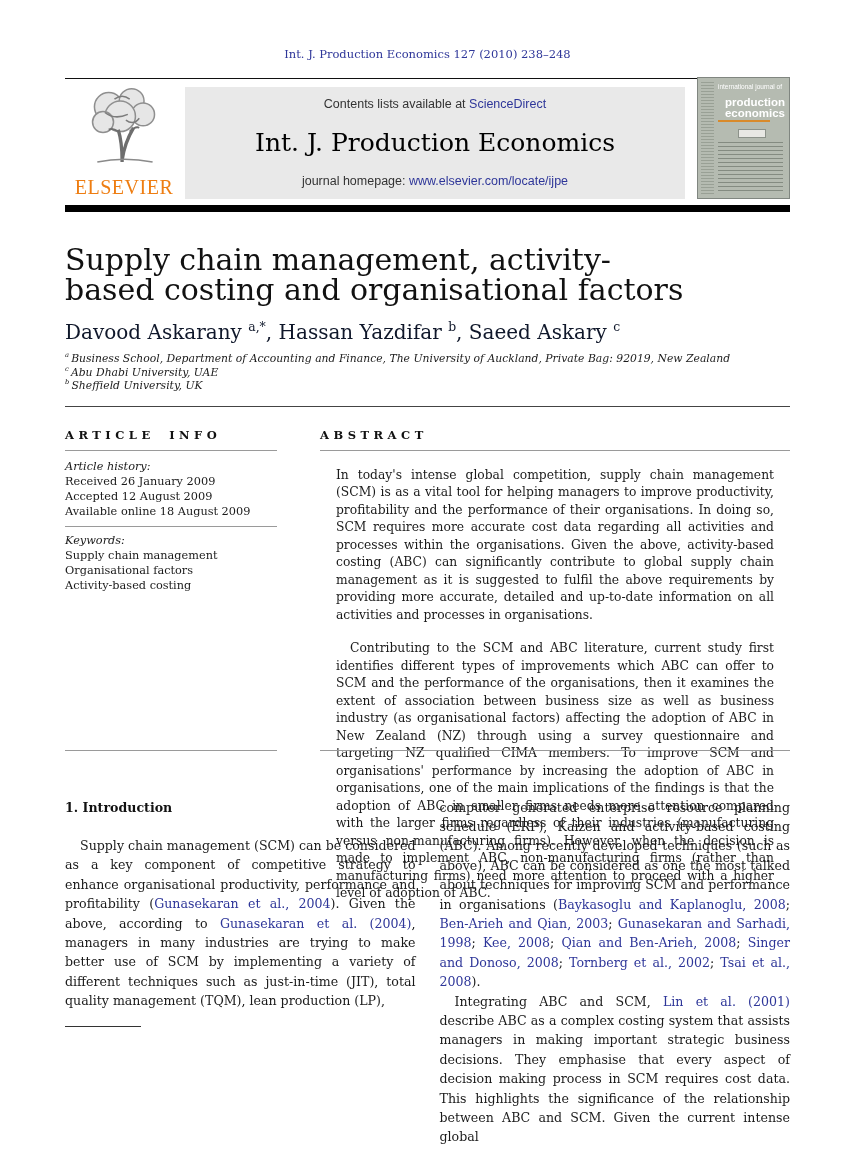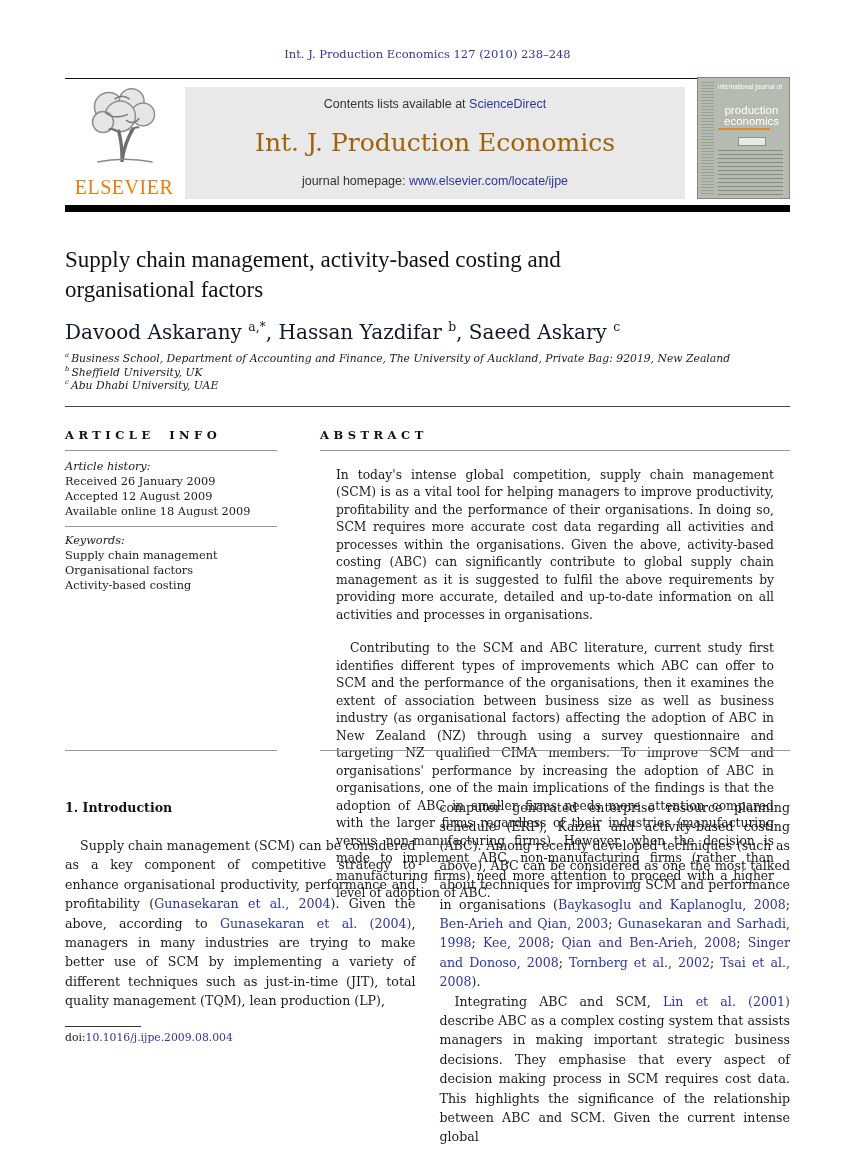--- a/index.html
+++ b/index.html
@@ -14,36 +14,36 @@
   .top-ref{text-align:center;padding-top:47px;font-size:11.5px;color:#2e3699;}
   .rule-top{border:none;border-top:1.5px solid #111;margin:17px 0 0 0;}
 
   
   .header-row{display:flex;align-items:flex-end;margin-top:6px;height:114px;}
   .logo-block{width:118px;display:flex;flex-direction:column;align-items:center;justify-content:flex-end;}
   .elsevier-text{font-family:"Liberation Serif",serif;color:#ee7d11;font-size:20px;letter-spacing:0.5px;margin-top:8px;}
   .gray-box{flex:1;background:#e9e9e9;height:112px;margin-left:2px;text-align:center;
             display:flex;flex-direction:column;justify-content:space-between;padding:10px 0 11px 0;box-sizing:border-box;}
   .contents-line,.homepage-line{font-family:"Liberation Sans",sans-serif;font-size:12.5px;color:#333;}
-  .journal-name{font-size:25px;color:#a16207;}
+  .journal-name{font-size:25px;color:#000000;}
   .cover-box{width:93px;height:122px;margin-left:12px;background:#b5bbb1;border:1px solid #808680;
              box-sizing:border-box;position:relative;padding:5px 4px 4px 20px;}
   .cover-strip{position:absolute;left:3px;top:4px;width:13px;height:112px;
                background:repeating-linear-gradient(#99a095 0 1px,transparent 1px 3px);}
   .cover-kicker{font-family:"Liberation Sans",sans-serif;font-size:6.5px;color:#fff;text-align:left;line-height:7px;}
-  .cover-title{font-family:"Liberation Sans",sans-serif;font-weight:normal;font-size:11.5px;color:#fff;
-               text-align:center;line-height:10.5px;margin-top:15px;}
+  .cover-title{font-family:"Liberation Sans",sans-serif;font-weight:bold;font-size:11.5px;color:#fff;
+               text-align:right;line-height:10.5px;margin-top:7px;}
   .cover-orange{width:52px;height:2px;background:#d98a2b;margin-top:2px;}
   .cover-mini{width:26px;height:7px;background:#e8e8e4;border:1px solid #8c928a;margin:7px auto 4px auto;}
   .cover-lines{height:52px;margin-right:2px;
                background:repeating-linear-gradient(#848b81 0 1px,transparent 1px 4px);}
   .thick-bar{height:7px;background:#000;margin-top:6px;}
 
   
-  .title{font-size:23px;line-height:30px;font-weight:normal;margin:33px 0 0 0;max-width:620px;color:#111;font-family:Liberation Serif, serif;}
+  .title{font-size:30px;line-height:30px;font-weight:normal;margin:33px 0 0 0;max-width:620px;color:#111;}
   .authors{font-size:20px;margin-top:15px;color:#0f172a;}
   .affils{margin-top:8px;font-size:10.8px;font-style:italic;line-height:13.5px;}
   .rule-full{border:none;border-top:1px solid #444;margin:13px 0 0 0;}
 
   
   .info-abs-row{position:relative;height:344px;display:flex;}
   .col-info{width:212px;margin-right:43px;font-size:11.3px;line-height:14.8px;}
   .col-abs{flex:1;}
   .sec-heading{font-size:11.5px;font-weight:bold;letter-spacing:4.5px;word-spacing:6px;margin-top:21px;color:#111;}
   .heading-rule{border:none;border-top:1px solid #9a9a9a;margin:8px 0 9px 0;}
@@ -120,22 +120,22 @@
       </div>
     </div>
 
     <div class="thick-bar"></div>
 
     <h1 class="title">Supply chain management, activity-based costing and organisational factors</h1>
     <div class="authors"><span>Davood Askarany </span><sup>a,*</sup><span>, Hassan Yazdifar </span><sup>b</sup><span>, Saeed Askary </span><sup>c</sup></div>
 
     <div class="affils">
       <div><sup>a </sup><span>Business School, Department of Accounting and Finance, The University of Auckland, Private Bag: 92019, New Zealand</span></div>
+      <div><sup>c </sup><span>Abu Dhabi University, UAE</span></div>
       <div><sup>b </sup><span>Sheffield University, UK</span></div>
-      <div><sup>c </sup><span>Abu Dhabi University, UAE</span></div>
     </div>
 
     <hr class="rule-full">
 
     <div class="info-abs-row">
       <div class="col-info">
         <div class="sec-heading">ARTICLE INFO</div>
         <hr class="heading-rule">
         <div class="info-label">Article history:</div>
         <div>Received 26 January 2009</div>
@@ -159,21 +159,20 @@
       <hr class="col-rule-right">
     </div>
 
     <div class="body-row">
       <div class="bcol bcol-left">
         <h2>1. Introduction</h2>
         <p class="indent"><span>Supply chain management (SCM) can be considered as a key component of competitive strategy to enhance organisational productivity, performance and profitability (</span><span class="lnk">Gunasekaran et al., 2004</span><span>). Given the above, according to </span><span class="lnk">Gunasekaran et al. (2004)</span><span>, managers in many industries are trying to make better use of SCM by implementing a variety of different techniques such as just-in-time (JIT), total quality management (TQM), lean production (LP),</span></p>
 
         <div class="footnote">
           <hr class="fn-rule">
-          <p class="fn-doi"><span>doi:</span><span class="lnk">10.1016/j.ijpe.2009.08.004</span></p>
         </div>
       </div>
 
       <div class="bcol">
         <p><span>computer generated enterprise resource planning schedule (ERP), Kaizen and activity-based costing (ABC). Among recently developed techniques (such as above), ABC can be considered as one the most talked about techniques for improving SCM and performance in organisations (</span><span class="lnk">Baykasoglu and Kaplanoglu, 2008</span><span>; </span><span class="lnk">Ben-Arieh and Qian, 2003</span><span>; </span><span class="lnk">Gunasekaran and Sarhadi, 1998</span><span>; </span><span class="lnk">Kee, 2008</span><span>; </span><span class="lnk">Qian and Ben-Arieh, 2008</span><span>; </span><span class="lnk">Singer and Donoso, 2008</span><span>; </span><span class="lnk">Tornberg et al., 2002</span><span>; </span><span class="lnk">Tsai et al., 2008</span><span>).</span></p>
         <p class="indent"><span>Integrating ABC and SCM, </span><span class="lnk">Lin et al. (2001)</span><span> describe ABC as a complex costing system that assists managers in making important strategic business decisions. They emphasise that every aspect of decision making process in SCM requires cost data. This highlights the significance of the relationship between ABC and SCM. Given the current intense global</span></p>
       </div>
     </div>
 
   </div>

